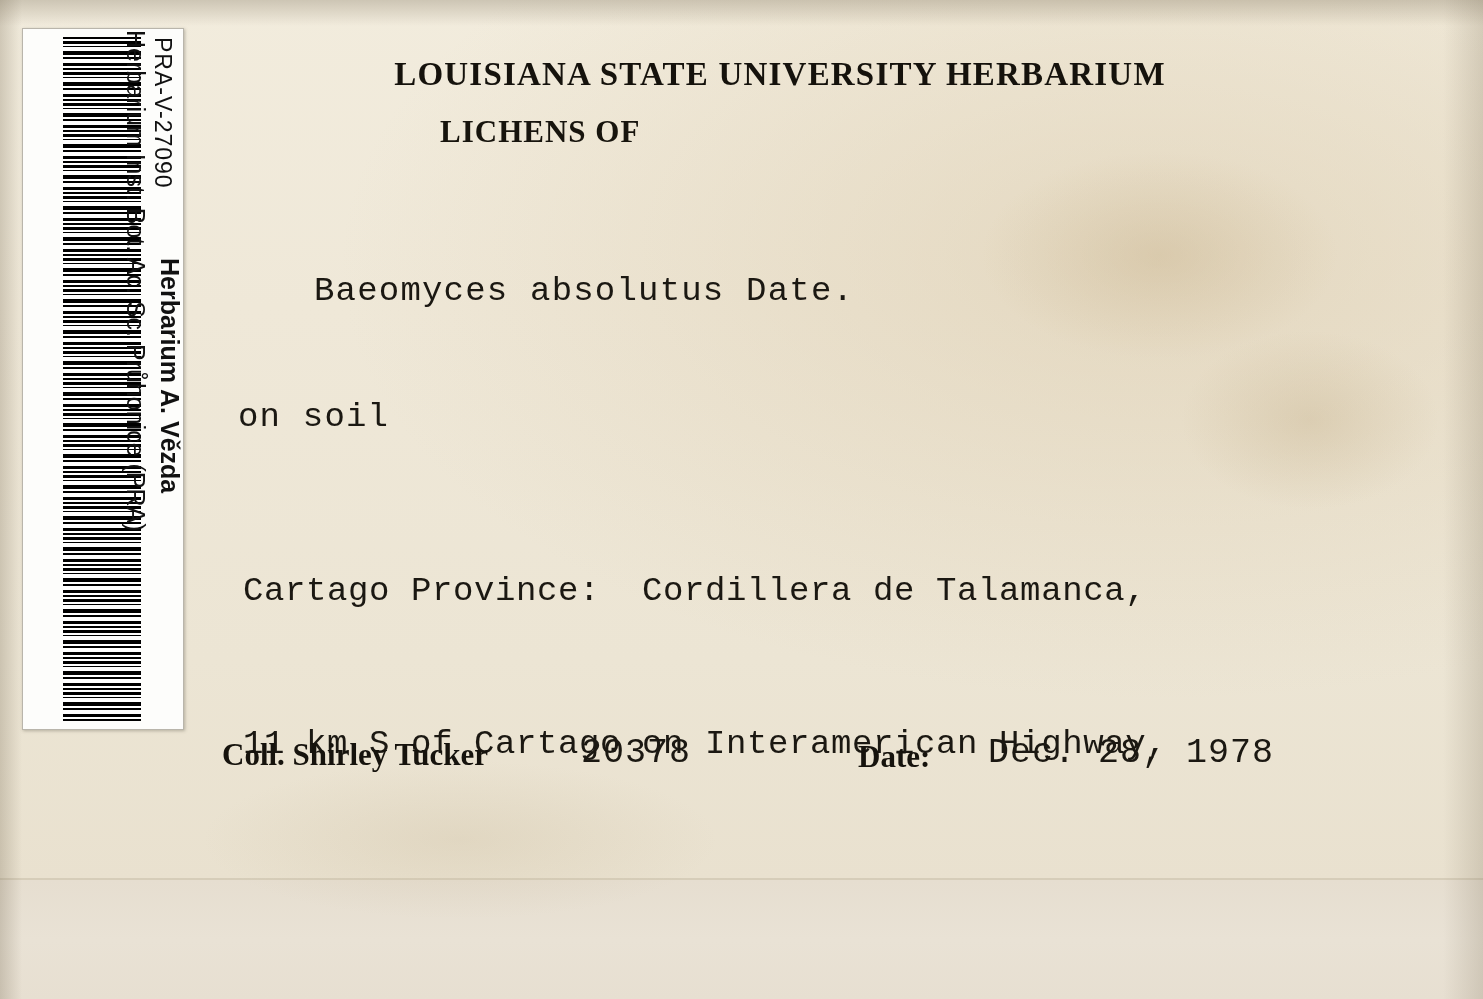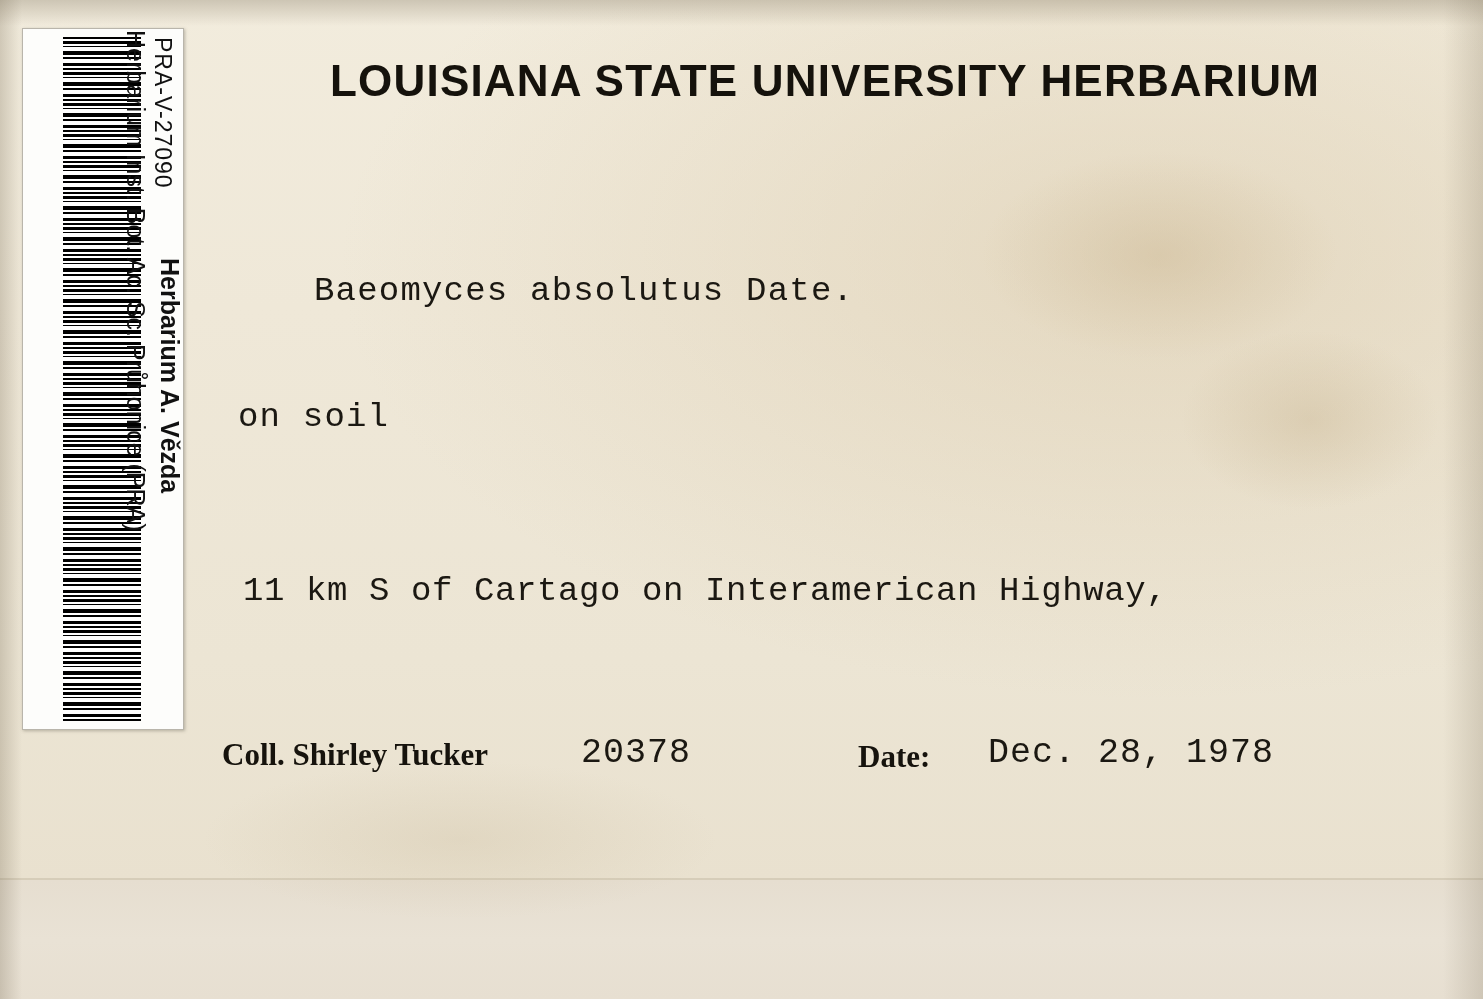--- a/index.html
+++ b/index.html
@@ -62,23 +62,23 @@
     pointer-events: none;
   }
 
   
   #heading-title {
     position: absolute;
     left: 330px;
     top: 56px;
     width: 900px;
     text-align: center;
-    font-family: Liberation Sans, sans-serif;
-    font-weight: bold;
-    font-size: 44px;
+    font-family: Liberation Serif, serif;
+    font-weight: bold;
+    font-size: 33px;
     letter-spacing: 1.2px;
     color: #15120c;
     white-space: nowrap;
   }
   #heading-sub-row {
     position: absolute;
     left: 440px;
     top: 114px;
     display: flex;
     align-items: flex-end;
@@ -278,27 +278,29 @@
   <div class="stain" style="left:1180px; top:330px; width:260px; height:180px; background:radial-gradient(ellipse at center, rgba(190,168,128,0.30) 0%, rgba(190,168,128,0) 70%);"></div>
   <div class="stain" style="left:200px; top:760px; width:520px; height:160px; background:radial-gradient(ellipse at center, rgba(198,182,150,0.25) 0%, rgba(198,182,150,0) 70%);"></div>
 
   <div class="edge-shadow-top"></div>
   <div class="edge-shadow-left"></div>
   <div class="edge-shadow-right"></div>
 
   <div id="heading-title">LOUISIANA STATE UNIVERSITY HERBARIUM</div>
 
   <div id="heading-sub-row">
+    <div id="heading-lichens-of">LICHENS OF</div>
   </div>
 
   <div id="taxon-name" class="typed">Baeomyces absolutus Date.</div>
 
   <div id="substrate" class="typed">on soil</div>
 
   <div id="locality-block" class="typed">
+    <div class="loc-line">Cartago Province:  Cordillera de Talamanca,</div>
     <div class="loc-line">11 km S of Cartago on Interamerican Highway,</div>
     
   </div>
 
   <div id="footer-row">
     <div id="coll-label">Coll. Shirley Tucker</div>
     <div id="coll-number">20378</div>
     <div id="date-label">Date:</div>
     <div id="date-value">Dec. 28, 1978</div>
   </div>

